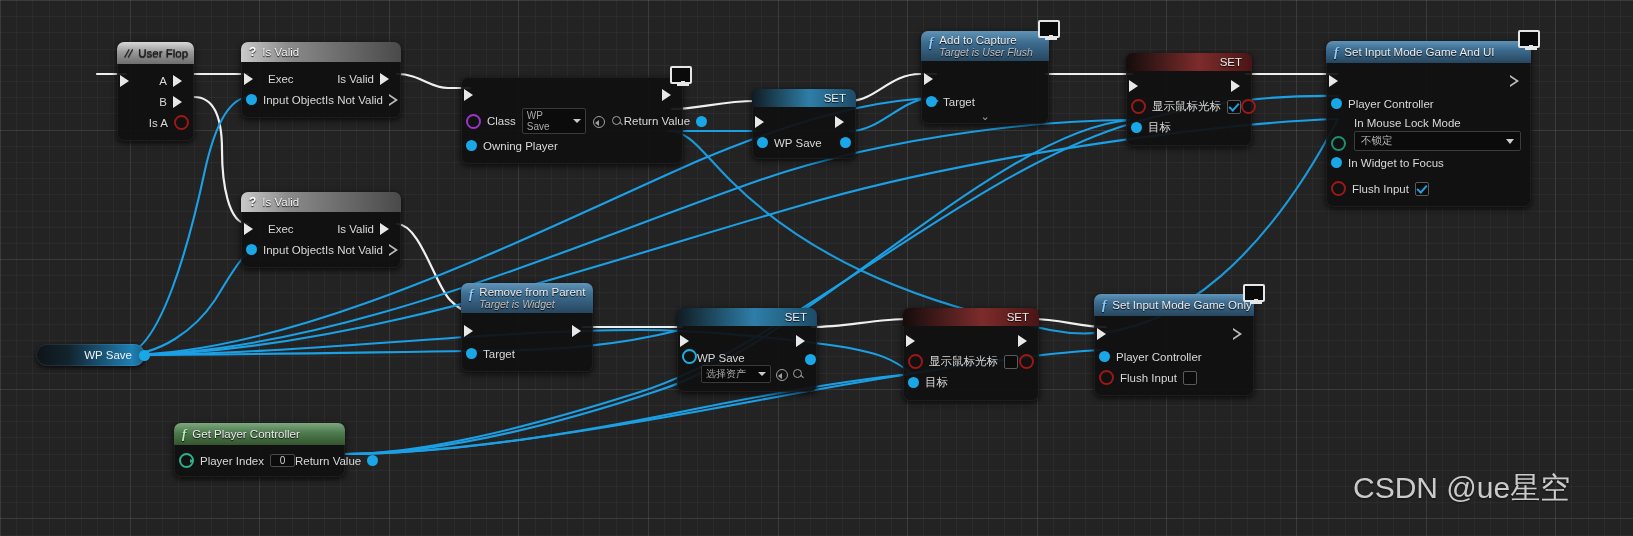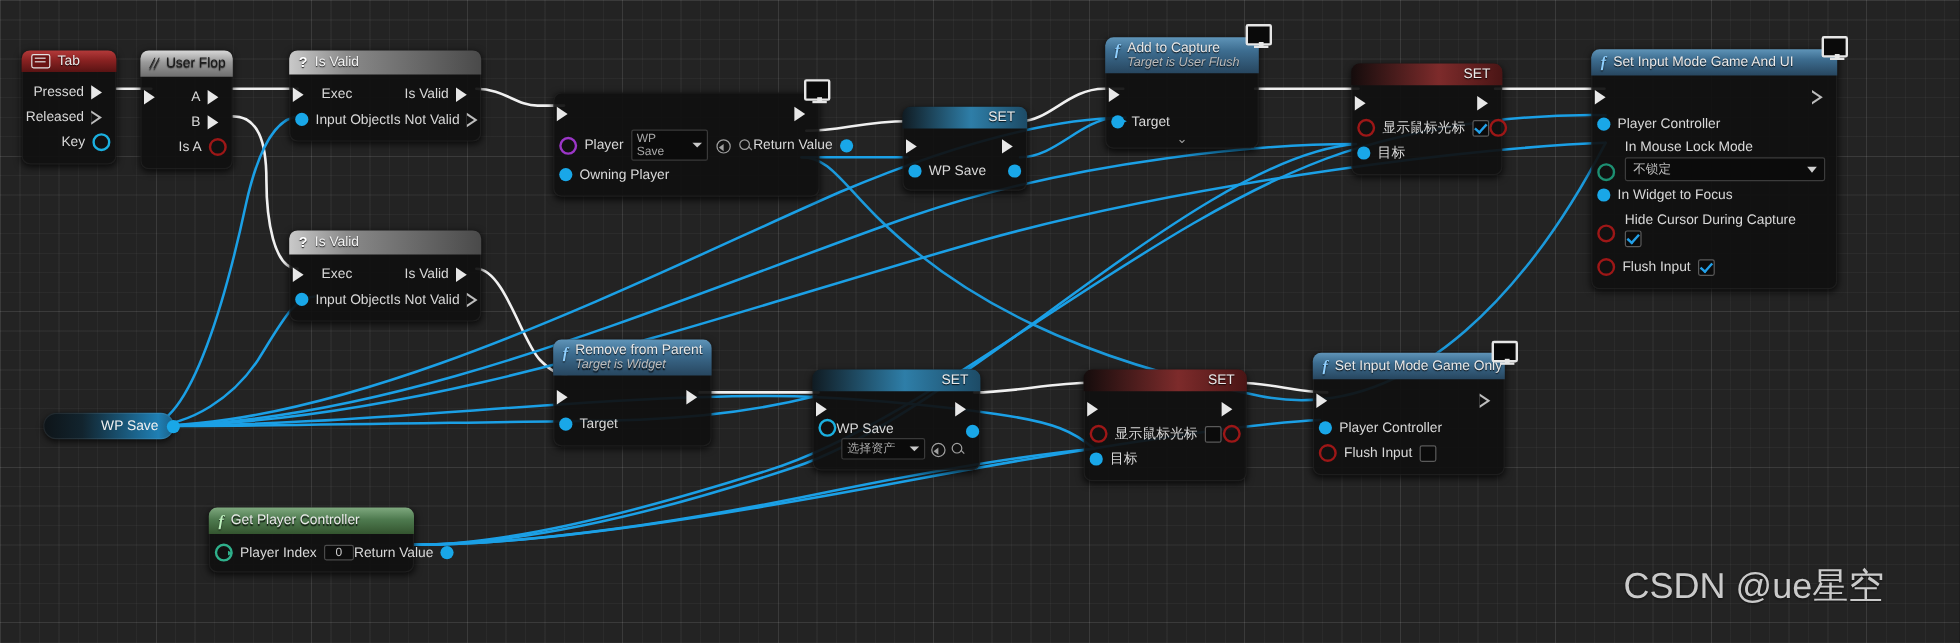--- a/index.html
+++ b/index.html
@@ -205,40 +205,20 @@
       <path d="M345,454 C440,454 570,435 700,408 C830,382 890,376 912,374" stroke="#1ba0e6" stroke-width="2.1"></path>
 
       <path d="M668,131 C690,131 700,150 730,180 C800,250 900,300 1050,330 C1180,356 1280,230 1338,119" stroke="#1ba0e6" stroke-width="2.1" opacity="0.95"></path>
       <path d="M668,131 C700,131 740,160 800,220 C880,300 980,330 1060,332" stroke="#1ba0e6" stroke-width="2.1" opacity="0.0"></path>
 
       <path d="M470,351 C560,351 620,345 680,330" stroke="#1ba0e6" stroke-width="2.1"></path>
       <path d="M560,400 C620,370 680,330 760,290 C820,258 860,240 900,228" stroke="#1ba0e6" stroke-width="2.1" opacity="0"></path>
     </g>
   </svg>
 
-  <div class="node" style="left:18px;top:42px;width:79px;">
-    <div class="hdr hdr-red">
-      <span class="g-kb"></span>
-      <span>Tab</span>
-    </div>
-    <div class="body">
-      <div class="row out">
-        <span class="lbl">Pressed</span>
-        <span class="pin exec" style="margin-left:6px;margin-right:-7px;"></span>
-      </div>
-      <div class="row out">
-        <span class="lbl">Released</span>
-        <span class="pin exec hollow" style="margin-left:6px;margin-right:-7px;"></span>
-      </div>
-      <div class="row out">
-        <span class="lbl">Key</span>
-        <span class="pin classf" style="margin-left:6px;margin-right:-5px;"></span>
-      </div>
-    </div>
-  </div>
 
   <div class="node" style="left:117px;top:42px;width:77px;">
     <div class="hdr hdr-grey">
       <span class="g-ff">//</span>
       <span style="color:#1b1b1b;">User Flop</span>
     </div>
     <div class="body">
       <div class="row-pair">
         <span class="side-l">
             <span class="pin exec" style="margin-left:-7px;"></span>
@@ -323,21 +303,21 @@
         <span class="side-l">
             <span class="pin exec" style="margin-left:-7px;"></span>
           </span>
         <span class="side-r">
             <span class="pin exec" style="margin-right:-7px;"></span>
           </span>
       </div>
       <div class="row-pair" style="min-height:24px;">
         <span class="side-l">
           <span class="pin class" style="margin-left:-5px;"></span>
-          <span class="lbl">Player</span>
+          <span class="lbl">Class</span>
           <span class="combo">
             <span class="cv">WP Save</span>
             <span class="chev"></span>
           </span>
           <span class="back"></span>
           <span class="mag"></span>
         </span>
         <span class="side-r">
           <span class="lbl">Return Value</span>
           <span class="pin obj objL" style="margin-right:-5px;"></span>
@@ -459,25 +439,20 @@
         <span class="lbl" style="padding-left:18px;">In Mouse Lock Mode</span>
         <span class="wide-combo" style="margin-left:18px;">
           <span>不锁定</span>
           <span class="chev-down"></span>
         </span>
         <span class="pin enum" style="position:absolute;left:5px;top:22px;"></span>
       </div>
       <div class="row" style="gap:6px;">
         <span class="pin obj objL" style="margin-left:-5px;"></span>
         <span class="lbl">In Widget to Focus</span>
-      </div>
-      <div class="row" style="flex-direction:column;align-items:flex-start;gap:2px;padding-top:5px;">
-        <span class="lbl" style="padding-left:18px;">Hide Cursor During Capture</span>
-        <span class="chk on" style="margin-left:18px;"></span>
-        <span class="pin bool" style="position:absolute;left:5px;top:14px;"></span>
       </div>
       <div class="row" style="gap:6px;padding-top:6px;">
         <span class="pin bool" style="margin-left:-5px;"></span>
         <span class="lbl">Flush Input</span>
         <span class="chk on"></span>
       </div>
     </div>
   </div>
   <div class="mon" style="left:1518px;top:30px;">
     <span class="bolt">⚡</span>

